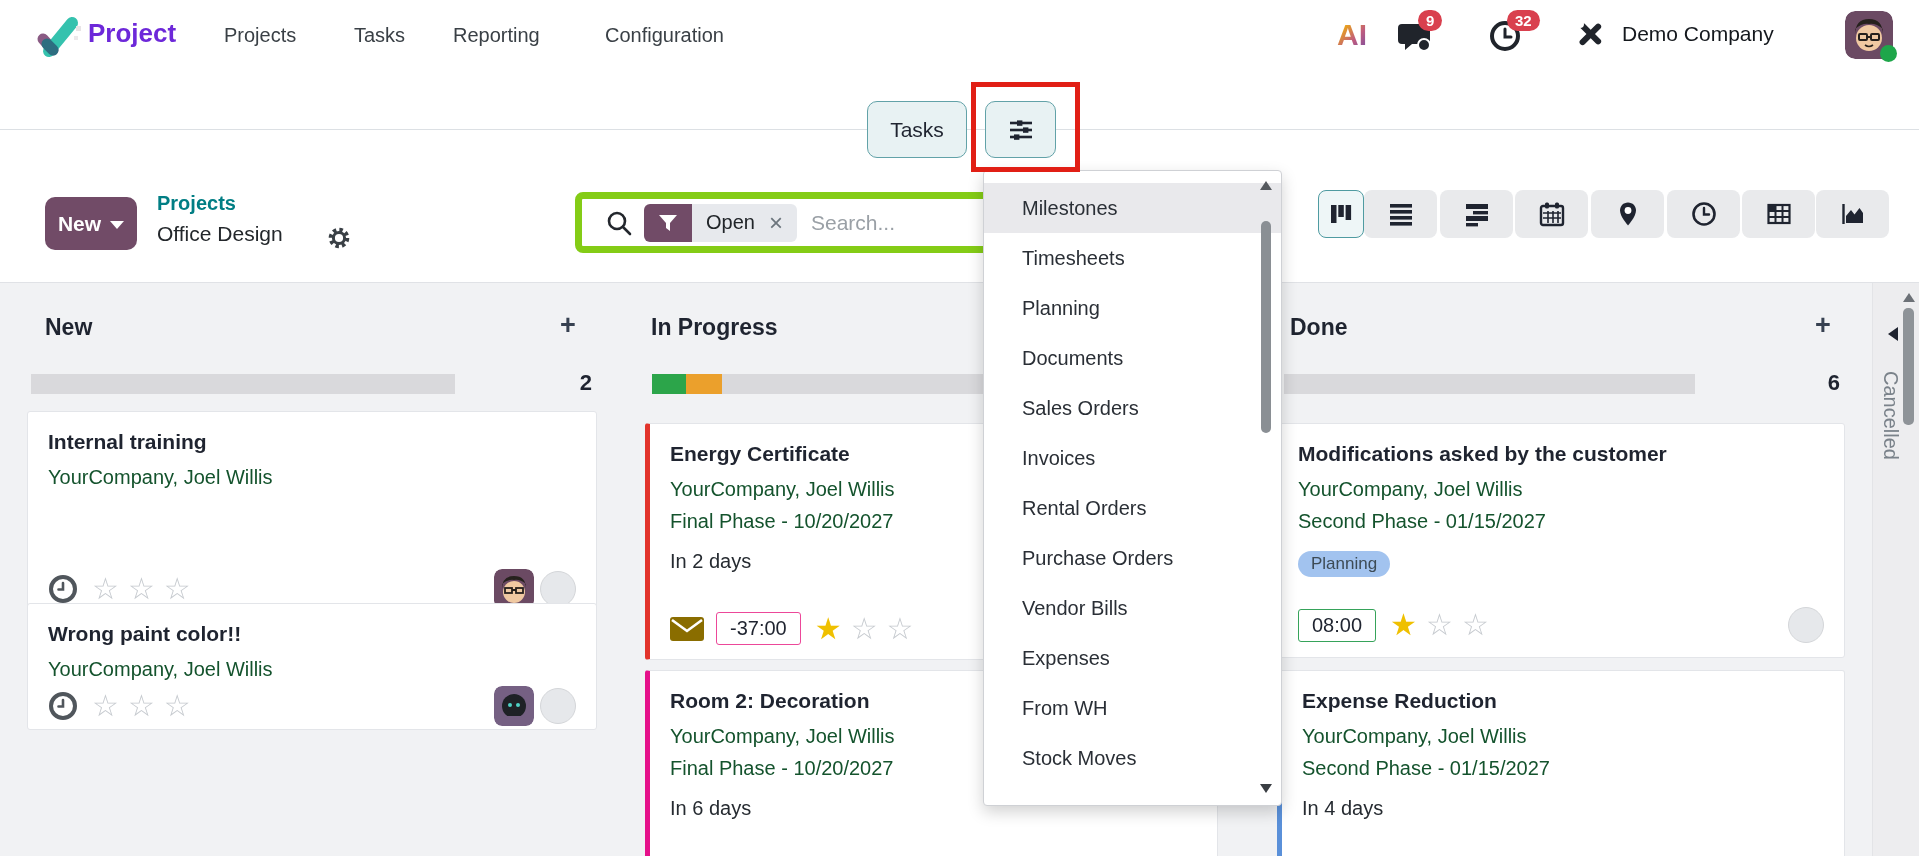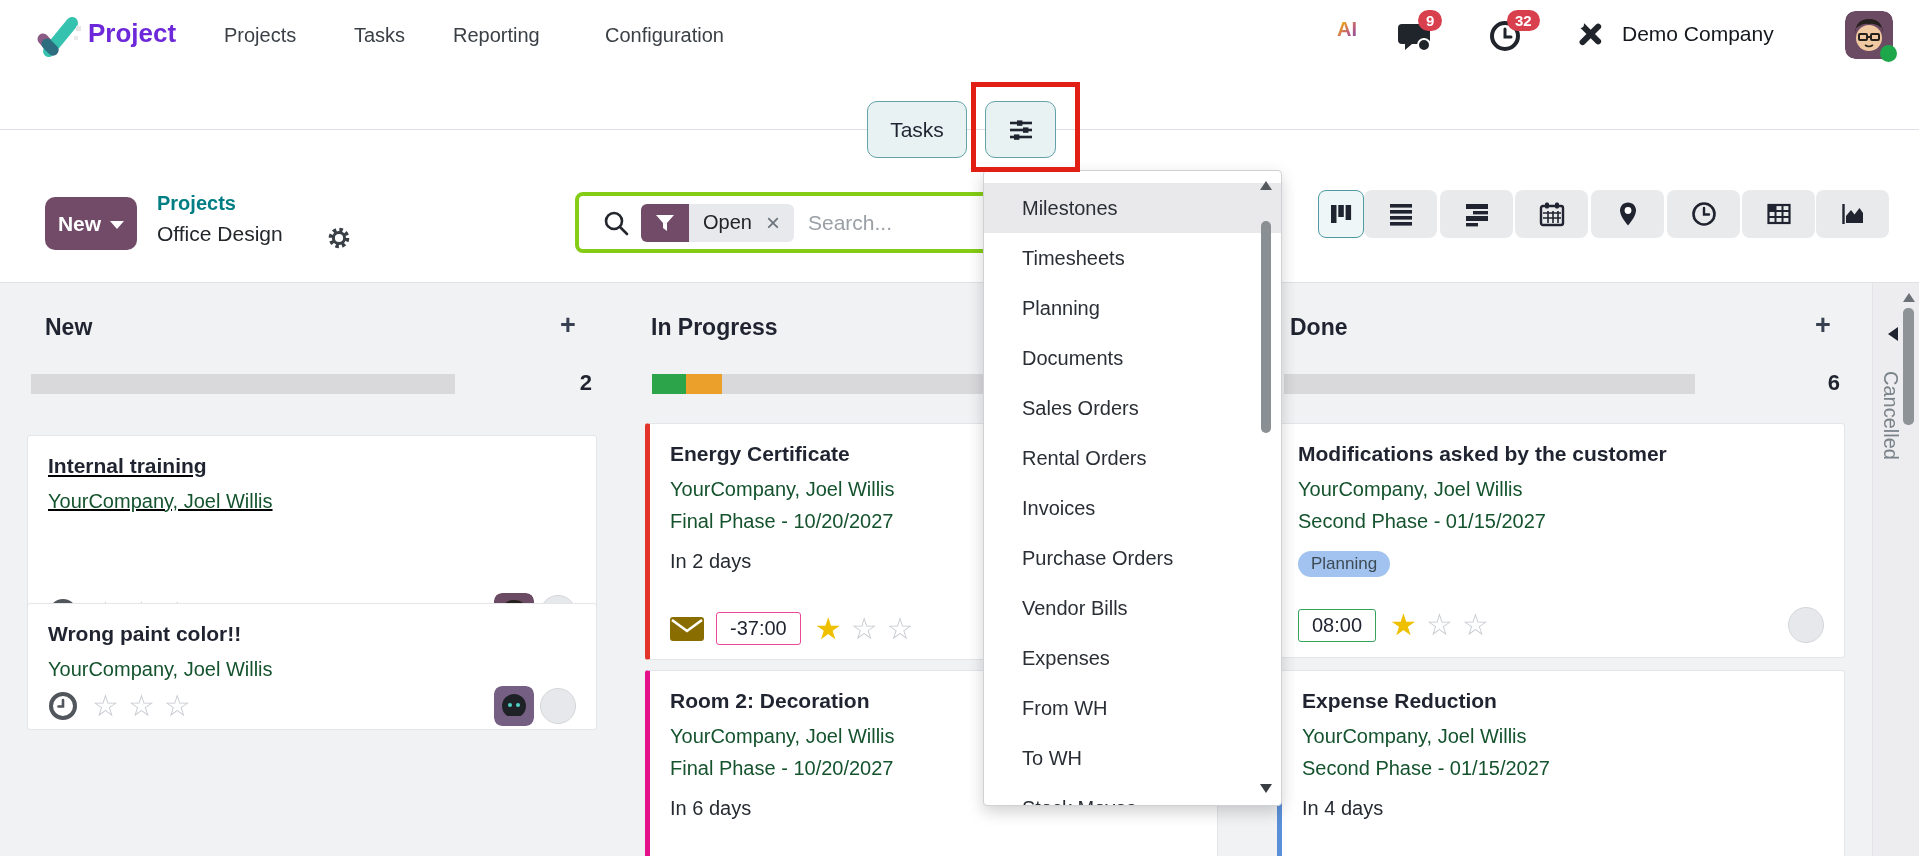--- a/index.html
+++ b/index.html
@@ -5,21 +5,21 @@
   * { margin:0; padding:0; box-sizing:border-box; }
   html,body { width:1919px; height:856px; overflow:hidden; background:#fff;
               font-family:"Liberation Sans", sans-serif; position:relative; }
 
   
   .navbar { position:absolute; left:0; top:0; width:1919px; height:71px; background:#fff; z-index:20; }
   .logo { position:absolute; left:34px; top:14px; width:48px; height:46px; }
   .app-name { position:absolute; left:88px; top:18px; font-size:26px; font-weight:700; color:#6d28d9; }
   .nav-item { position:absolute; top:24px; font-size:20px; color:#3a4046; cursor:pointer; }
   .nav-projects { left:224px; } .nav-tasks { left:354px; } .nav-reporting { left:453px; } .nav-config { left:605px; }
-  .ai-label { position:absolute; left:1337px; top:18px; font-size:20px; font-weight:700;
+  .ai-label { position:absolute; left:1337px; top:18px; font-size:30px; font-weight:700;
               background:linear-gradient(135deg,#e9a21a 25%,#c05c7e 60%,#7a4ea0 95%);
               -webkit-background-clip:text; background-clip:text; color:transparent; }
   .icon-btn { position:absolute; top:18px; width:36px; height:36px; cursor:pointer; }
   .chat-btn { left:1398px; } .activity-btn { left:1487px; } .tools-btn { left:1572px; }
   .badge { position:absolute; top:-8px; left:20px; background:#d9404e; color:#fff; font-size:15px;
            font-weight:700; border-radius:999px; padding:2px 8px; line-height:17px; }
   .company-name { position:absolute; left:1622px; top:22px; font-size:21px; color:#14181d; cursor:pointer; }
   .nav-avatar { position:absolute; left:1845px; top:11px; width:48px; height:48px; cursor:pointer; }
   .nav-avatar svg { border-radius:10px; }
   .presence-dot { position:absolute; right:-4px; bottom:-3px; width:17px; height:17px; border-radius:50%; background:#1ea64a; }
@@ -40,21 +40,21 @@
   .new-btn { position:absolute; left:45px; top:67px; width:92px; height:53px; background:#714B67; border:none;
              border-radius:10px; color:#fff; font-size:21px; font-weight:700; display:flex; gap:9px;
              align-items:center; justify-content:center; cursor:pointer; font-family:inherit; }
   .caret-down { width:0; height:0; border-left:7px solid transparent; border-right:7px solid transparent;
                 border-top:8px solid #fff; margin-top:3px; }
   .bc-parent { position:absolute; left:157px; top:62px; font-size:20px; font-weight:600; color:#017e84; cursor:pointer; }
   .bc-current { position:absolute; left:157px; top:92px; font-size:21px; color:#23272b; }
   .bc-gear { position:absolute; left:327px; top:96px; width:24px; height:24px; cursor:pointer; }
 
   .search-bar { position:absolute; left:575px; top:62px; width:700px; height:61px; background:#fff;
-                border:4px solid #84cc16; border-radius:8px; display:flex; align-items:center; z-index:3; }
+                border:7px solid #84cc16; border-radius:8px; display:flex; align-items:center; z-index:3; }
   .search-mag { margin-left:24px; width:26px; height:26px; flex:0 0 auto; }
   .facet { display:flex; align-items:stretch; height:38px; margin-left:12px; border-radius:6px; overflow:hidden; flex:0 0 auto; }
   .facet-icon { width:48px; background:#714B67; display:flex; align-items:center; justify-content:center; }
   .facet-body { background:#e7e9ed; display:flex; align-items:center; padding:0 14px; gap:14px; }
   .facet-label { font-size:20px; color:#212529; }
   .facet-close { font-size:24px; color:#6c757d; cursor:pointer; line-height:1; }
   .search-input { border:none; outline:none; font-size:21px; color:#23272b; margin-left:14px; flex:1;
                   font-family:inherit; background:transparent; }
   .search-input::placeholder { color:#9aa0a6; }
 
@@ -283,21 +283,21 @@
   </svg>
 </button>
 
 <div class="board">
 
   <div class="col-title" style="left:45px;">New</div>
   <div class="col-plus" style="left:560px;">+</div>
   <div class="col-bar" style="left:31px; width:424px;"></div>
   <div class="col-count" style="left:552px;">2</div>
 
-  <div class="card" style="left:27px; top:152px; width:570px; height:213px;text-decoration:underline;">
+  <div class="card" style="left:27px; top:128px; width:570px; height:213px;">
     <div class="card-title">Internal training</div>
     <div class="card-sub">YourCompany, Joel Willis</div>
     <div class="card-footer">
       <svg viewBox="0 0 30 30" width="30" height="30">
         <circle cx="15" cy="15" r="12" fill="none" stroke="#50565c" stroke-width="4"></circle>
         <path d="M15 9 v6.5 h-4.5" fill="none" stroke="#50565c" stroke-width="2.6" stroke-linecap="round"></path>
       </svg>
       <span class="stars">
         <span class="star">☆</span>
         <span class="star">☆</span>
@@ -409,27 +409,26 @@
   <div class="page-scroll-up"></div>
   <div class="page-scroll-thumb"></div>
 </div>
 
 <div class="dropdown">
   <div class="dd-item highlight">Milestones</div>
   <div class="dd-item">Timesheets</div>
   <div class="dd-item">Planning</div>
   <div class="dd-item">Documents</div>
   <div class="dd-item">Sales Orders</div>
+  <div class="dd-item">Invoices</div>
   <div class="dd-item">Rental Orders</div>
-  <div class="dd-item">Invoices</div>
   <div class="dd-item">Purchase Orders</div>
   <div class="dd-item">Vendor Bills</div>
   <div class="dd-item">Expenses</div>
   <div class="dd-item">From WH</div>
-  <div class="dd-item">To WH</div>
   <div class="dd-item">Stock Moves</div>
   <div class="dd-scrollbar">
     <div class="dd-scroll-up"></div>
     <div class="dd-thumb"></div>
     <div class="dd-scroll-down"></div>
   </div>
 </div>
 
 <div class="annotation-box"></div>
 

